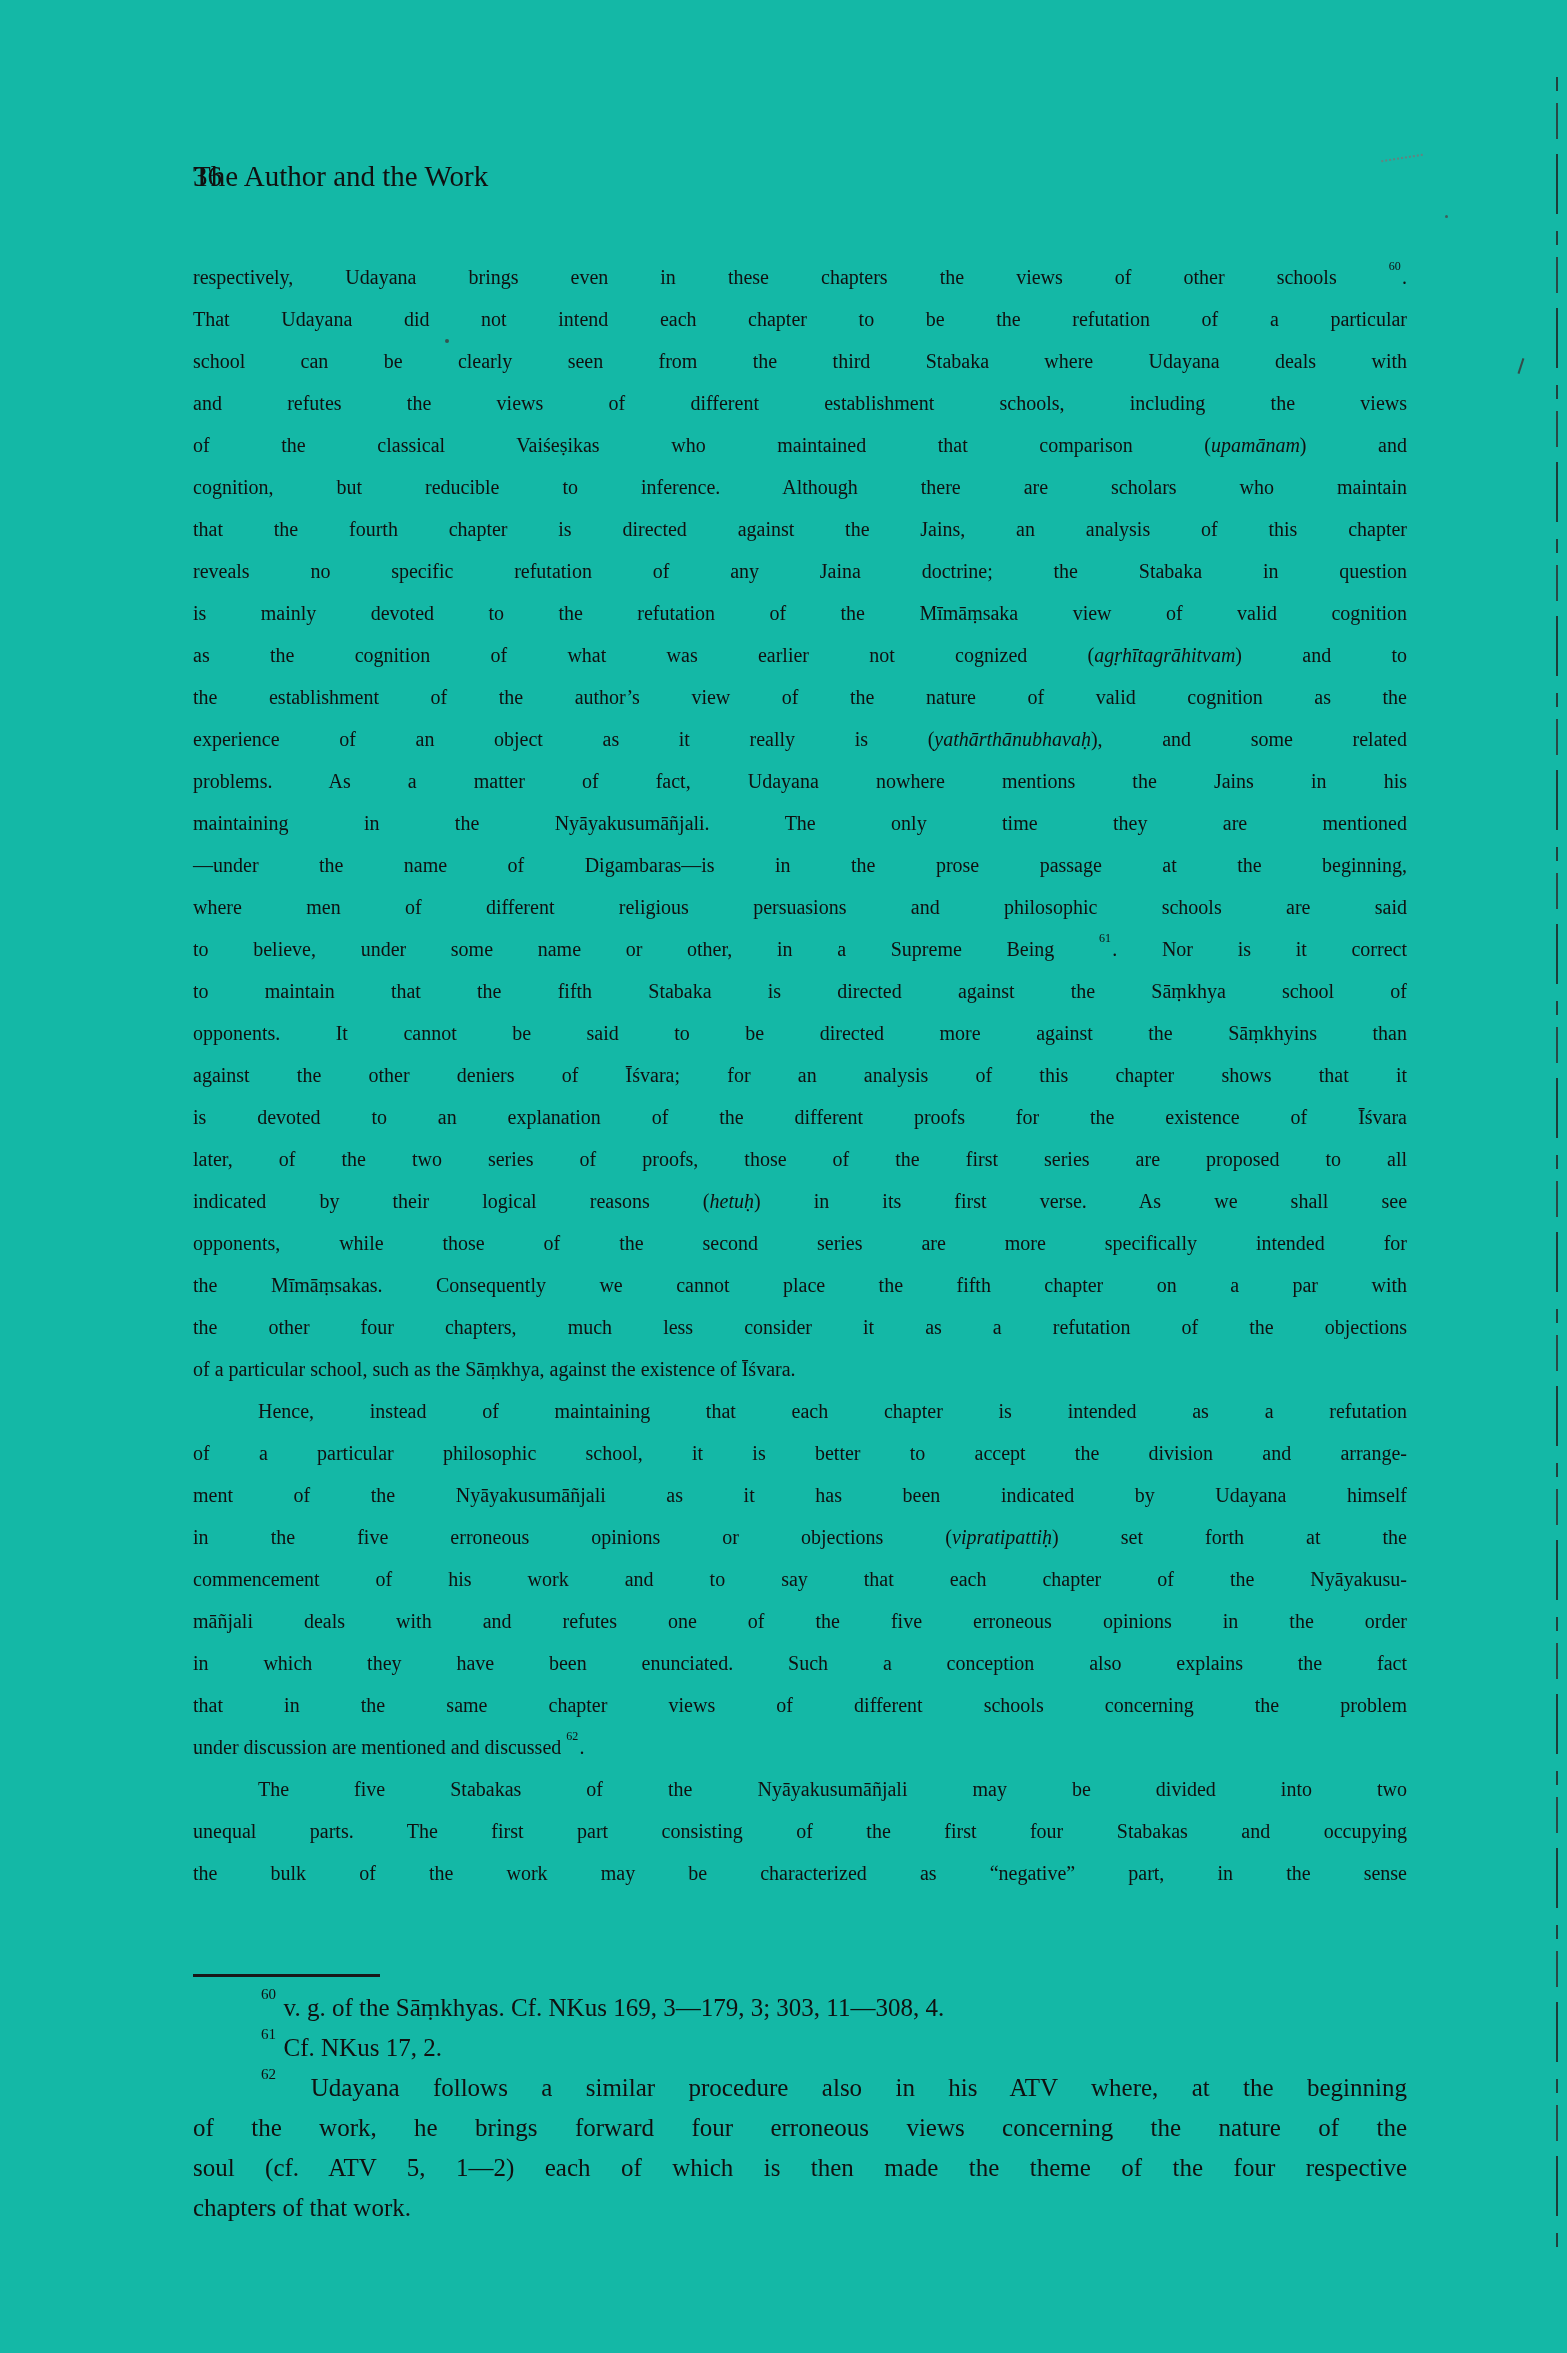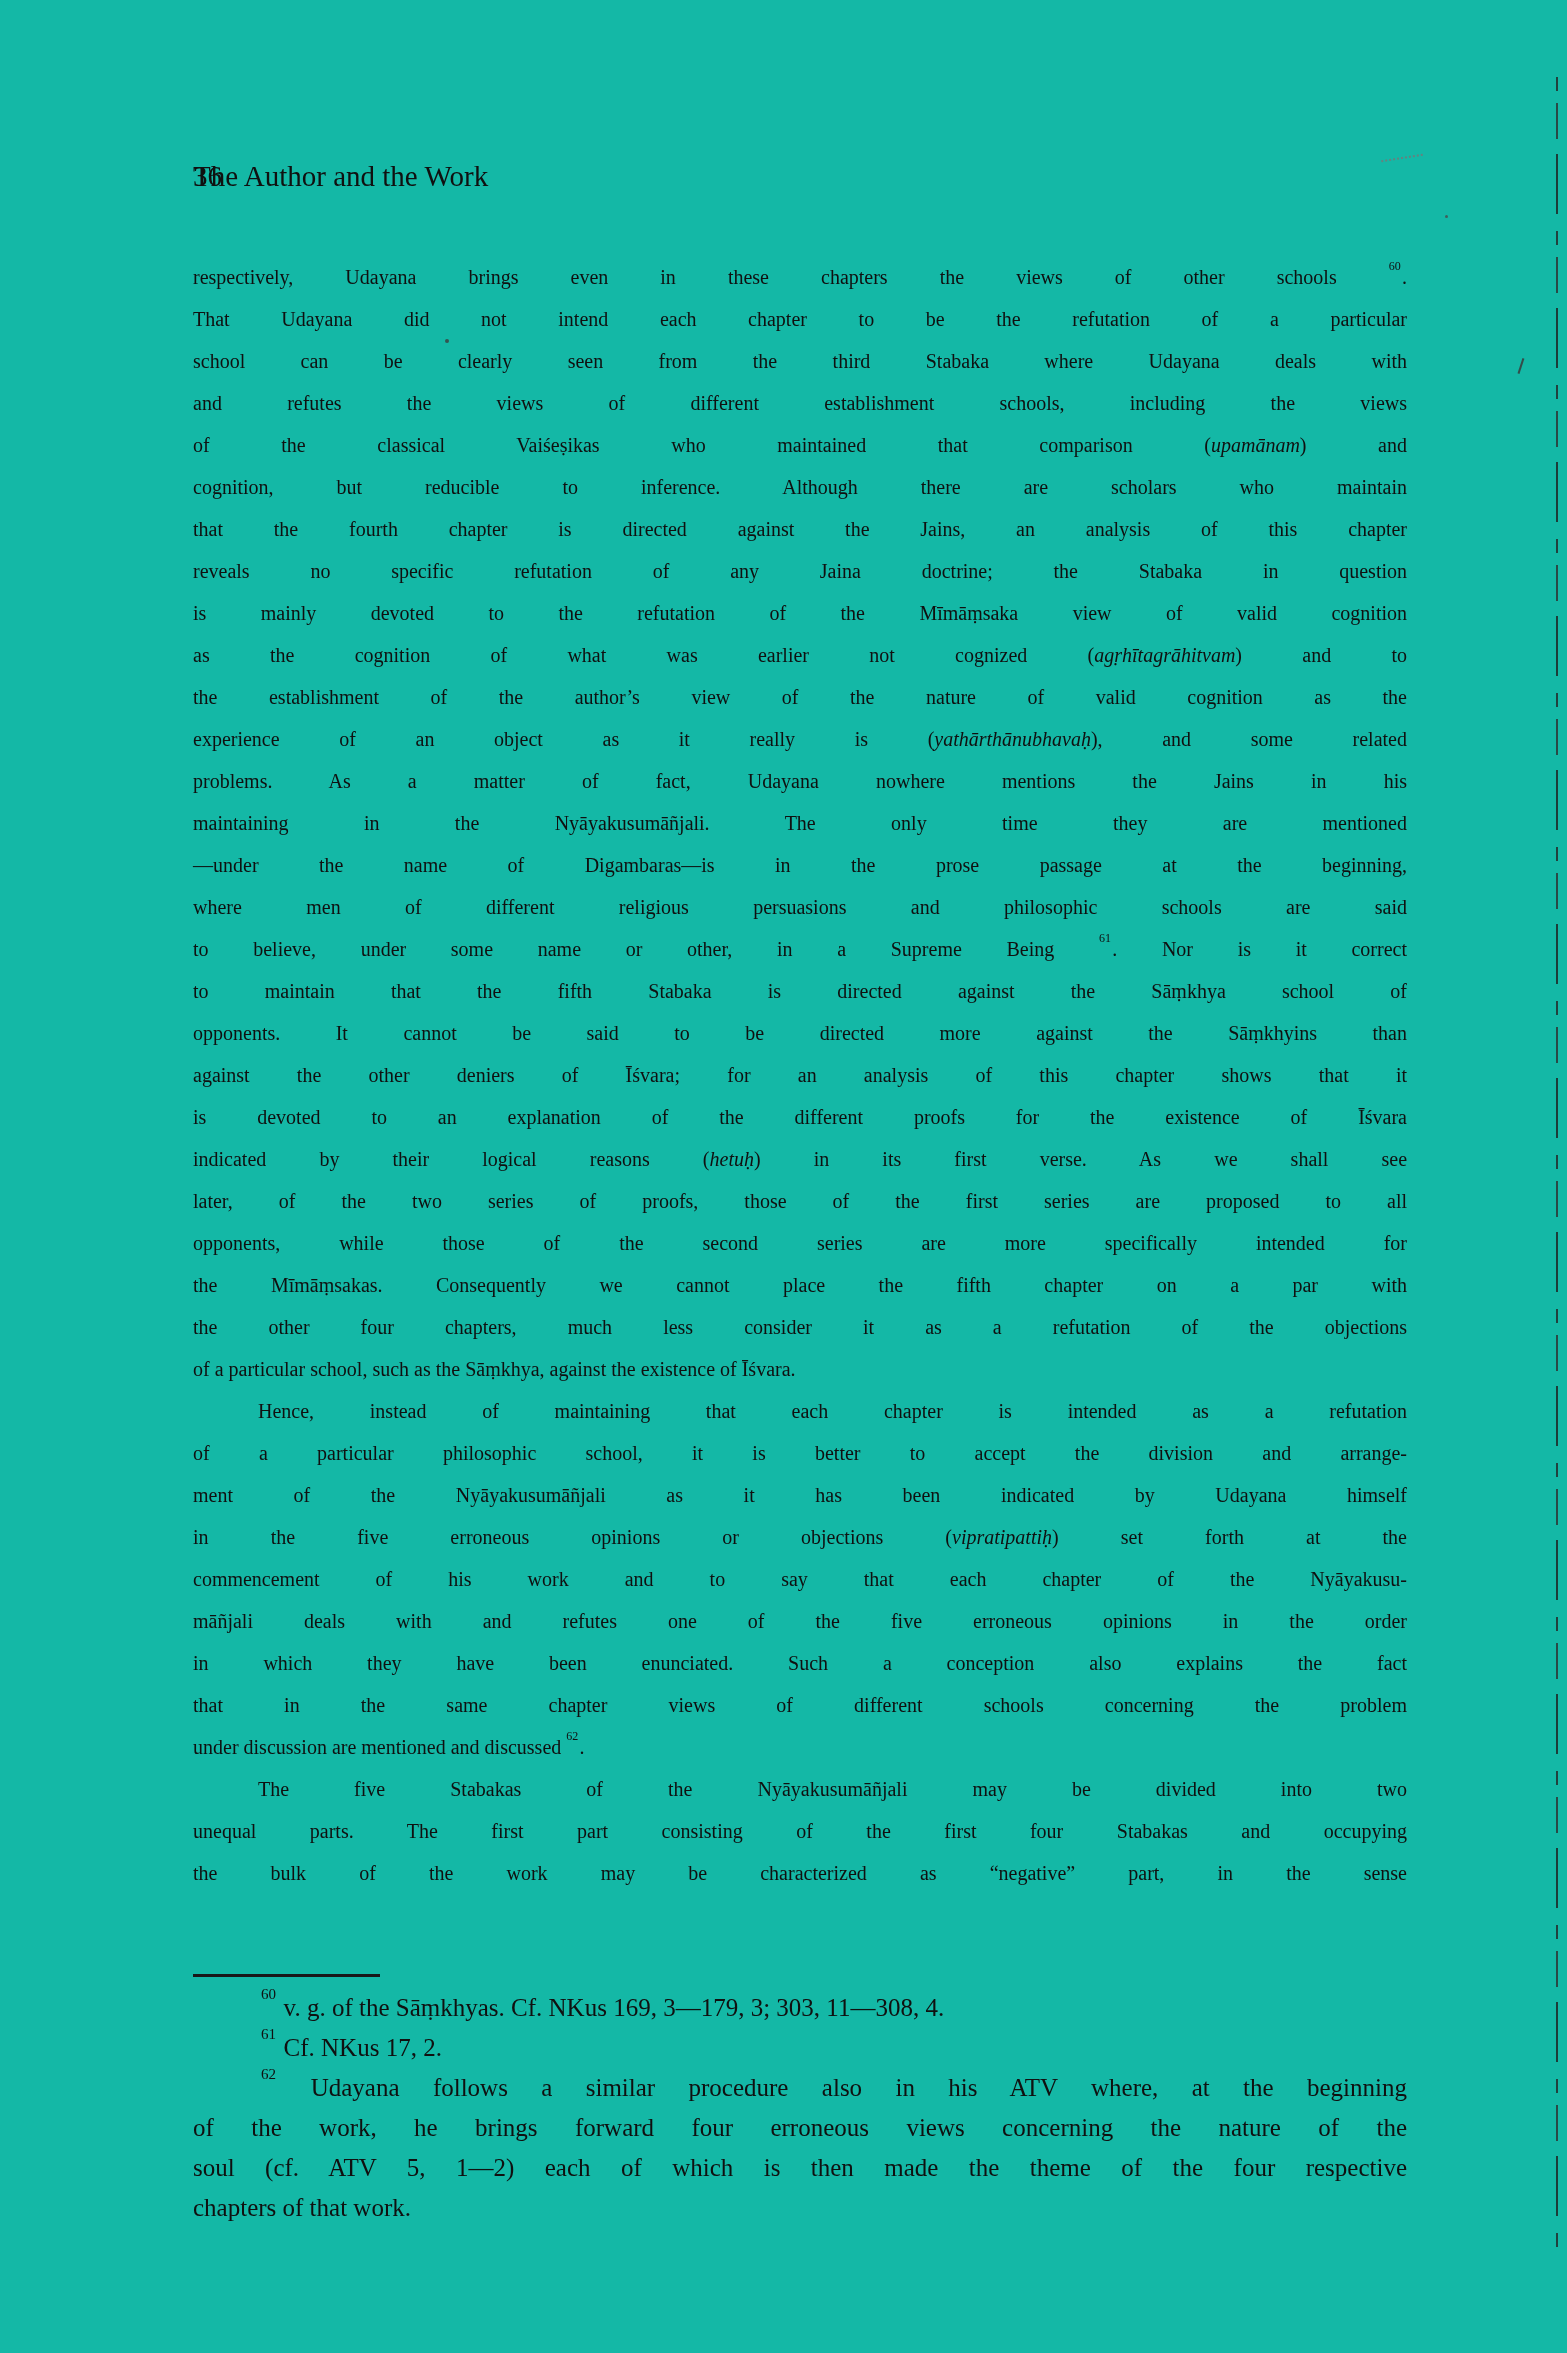--- a/index.html
+++ b/index.html
@@ -55,22 +55,22 @@
       <div class="line">experience of an object as it really is (<i>yathārthānubhavaḥ</i>), and some related</div>
       <div class="line">problems. As a matter of fact, Udayana nowhere mentions the Jains in his</div>
       <div class="line">maintaining in the Nyāyakusumāñjali. The only time they are mentioned</div>
       <div class="line">—under the name of Digambaras—is in the prose passage at the beginning,</div>
       <div class="line">where men of different religious persuasions and philosophic schools are said</div>
       <div class="line">to believe, under some name or other, in a Supreme Being <sup>61</sup>. Nor is it correct</div>
       <div class="line">to maintain that the fifth Stabaka is directed against the Sāṃkhya school of</div>
       <div class="line">opponents. It cannot be said to be directed more against the Sāṃkhyins than</div>
       <div class="line">against the other deniers of Īśvara; for an analysis of this chapter shows that it</div>
       <div class="line">is devoted to an explanation of the different proofs for the existence of Īśvara</div>
+      <div class="line">later, of the two series of proofs, those of the first series are proposed to all</div>
       <div class="line">indicated by their logical reasons (<i>hetuḥ</i>) in its first verse. As we shall see</div>
-      <div class="line">later, of the two series of proofs, those of the first series are proposed to all</div>
       <div class="line">opponents, while those of the second series are more specifically intended for</div>
       <div class="line">the Mīmāṃsakas. Consequently we cannot place the fifth chapter on a par with</div>
       <div class="line">the other four chapters, much less consider it as a refutation of the objections</div>
       <div class="line endline">of a particular school, such as the Sāṃkhya, against the existence of Īśvara.</div>
       <div class="line indent">Hence, instead of maintaining that each chapter is intended as a refutation</div>
       <div class="line">of a particular philosophic school, it is better to accept the division and arrange-</div>
       <div class="line">ment of the Nyāyakusumāñjali as it has been indicated by Udayana himself</div>
       <div class="line">in the five erroneous opinions or objections (<i>vipratipattiḥ</i>) set forth at the</div>
       <div class="line">commencement of his work and to say that each chapter of the Nyāyakusu-</div>
       <div class="line">māñjali deals with and refutes one of the five erroneous opinions in the order</div>

